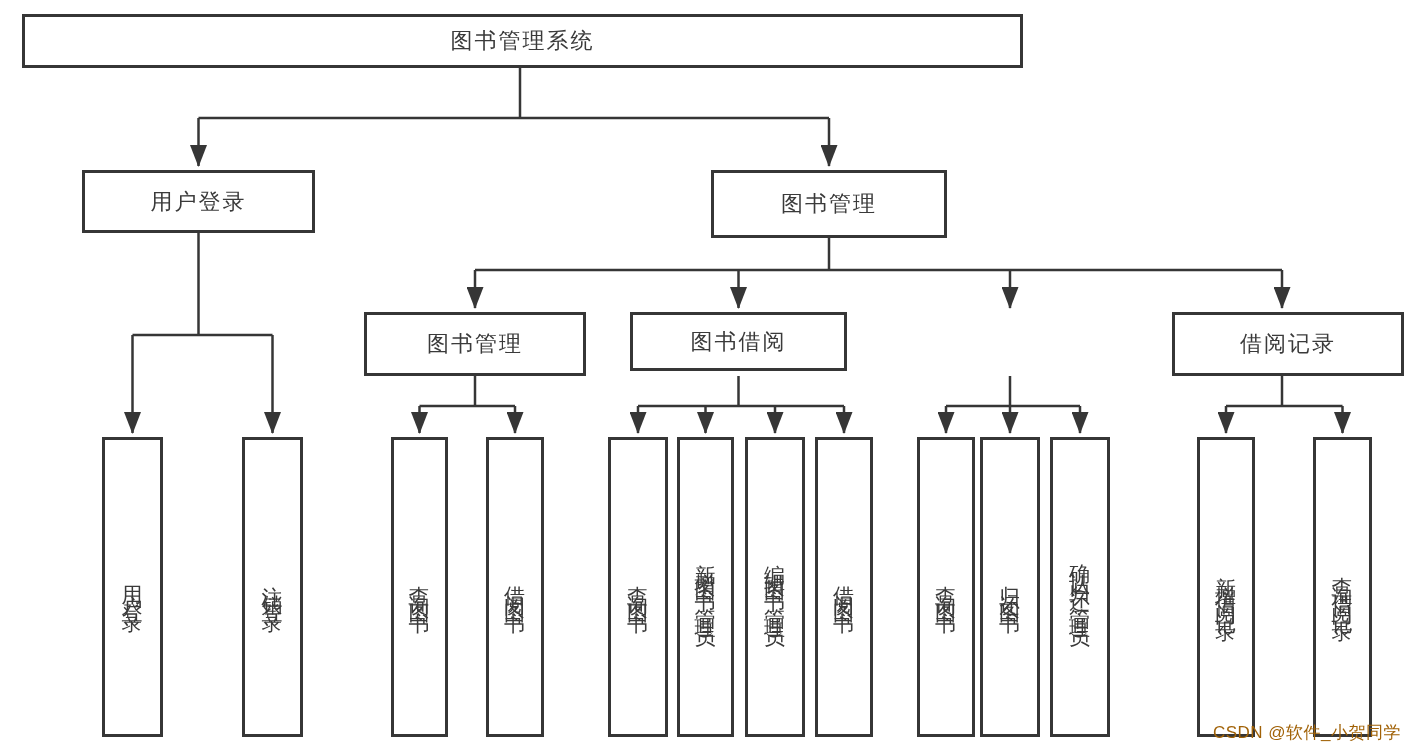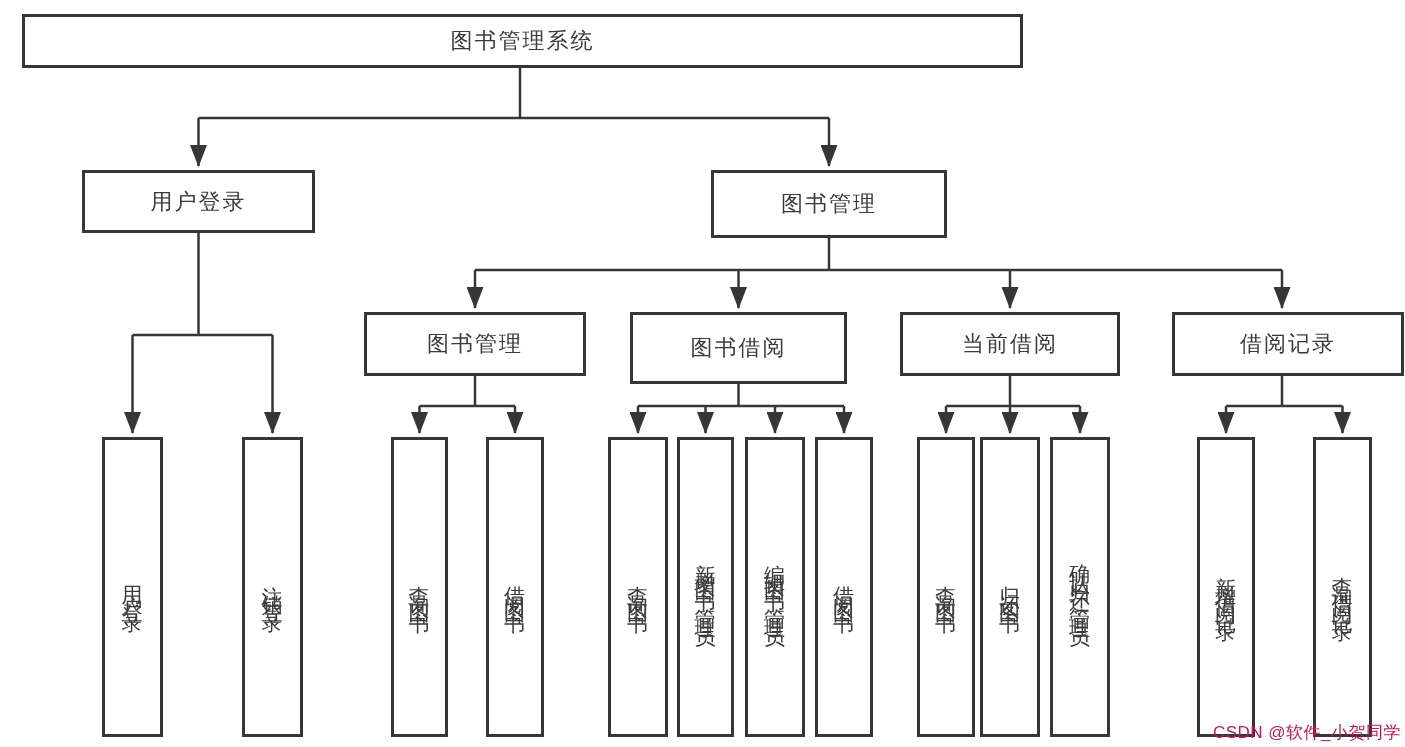--- a/index.html
+++ b/index.html
@@ -32,21 +32,21 @@
     text-orientation:mixed;
     font-size:21px;
     line-height:1;
     letter-spacing:9px;
   }
   .watermark{
     position:absolute;
     right:4px;
     bottom:3px;
     font-size:17px;
-    color:#be185d;
+    color:#a16207;
     letter-spacing:0.5px;
     z-index:5;
     white-space:nowrap;
   }
 </style>
 </head>
 <body>
 
 <div class="canvas">
 
@@ -99,22 +99,21 @@
       <path d="M1342.5,406 V433" marker-end="url(#ah)"></path>
     </g>
   </svg>
 
   <div class="box h" style="left:22px;top:14px;width:1001px;height:54px">图书管理系统</div>
 
   <div class="box h" style="left:82px;top:170px;width:233px;height:63px">用户登录</div>
   <div class="box h" style="left:711px;top:170px;width:236px;height:68px">图书管理</div>
 
   <div class="box h" style="left:364px;top:312px;width:222px;height:64px">图书管理</div>
-  <div class="box h" style="left:630px;top:312px;width:217px;height:72px">图书借阅</div>
-  <div class="box h" style="left:900px;top:312px;width:220px;height:64px">当前借阅</div>
+  <div class="box h" style="left:630px;top:312px;width:217px;height:59px">图书借阅</div>
   <div class="box h" style="left:1172px;top:312px;width:232px;height:64px">借阅记录</div>
 
   <div class="box v" style="left:102px;top:437px;width:61px;height:300px">用户登录</div>
   <div class="box v" style="left:242px;top:437px;width:61px;height:300px">注销登录</div>
 
   <div class="box v" style="left:391px;top:437px;width:57px;height:300px">查询图书</div>
   <div class="box v" style="left:486px;top:437px;width:58px;height:300px">借阅图书</div>
 
   <div class="box v" style="left:608px;top:437px;width:60px;height:300px">查询图书</div>
   <div class="box v" style="left:677px;top:437px;width:57px;height:300px">新增图书（管理员）</div>

